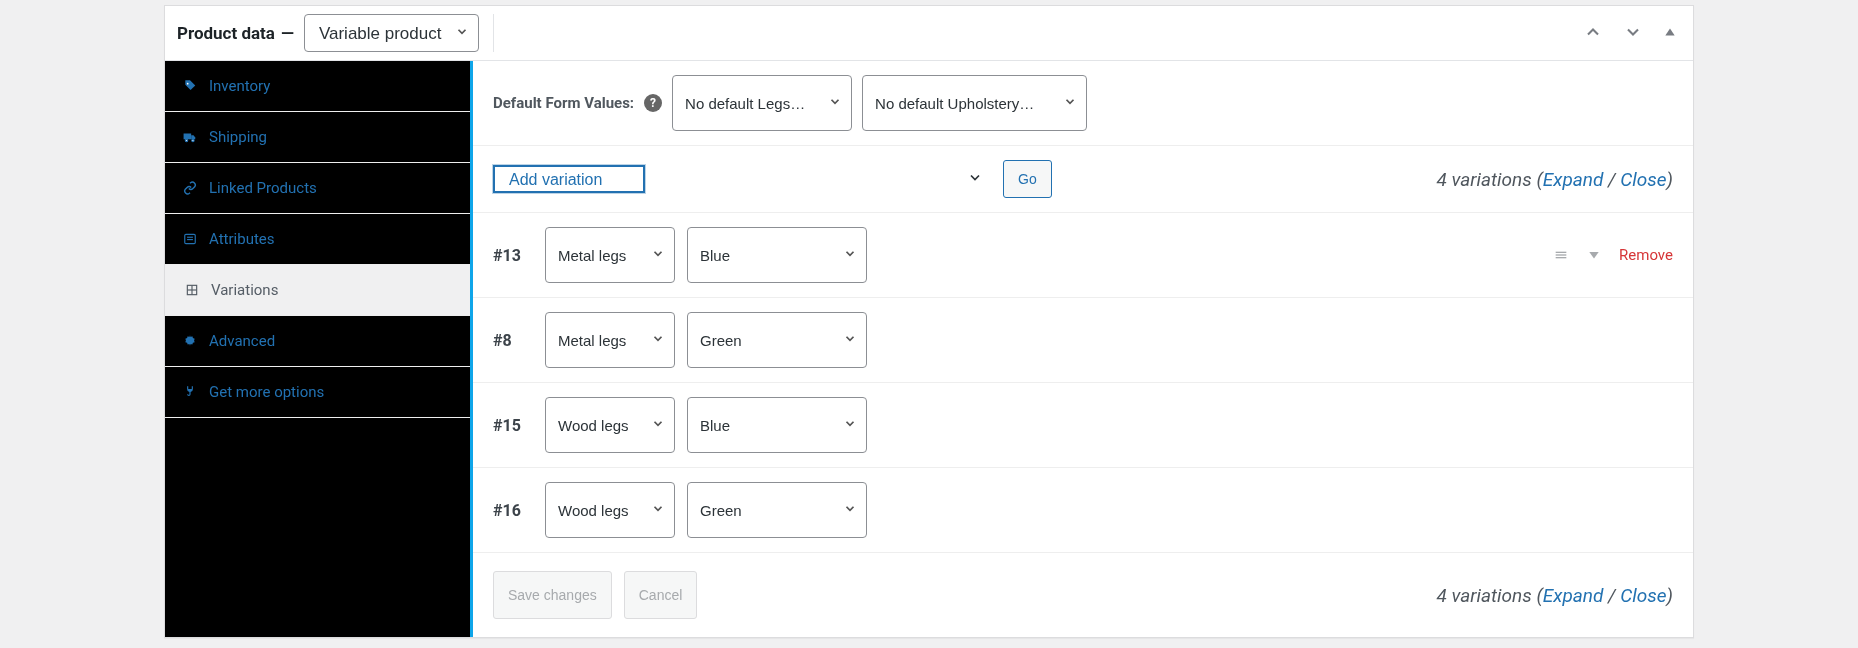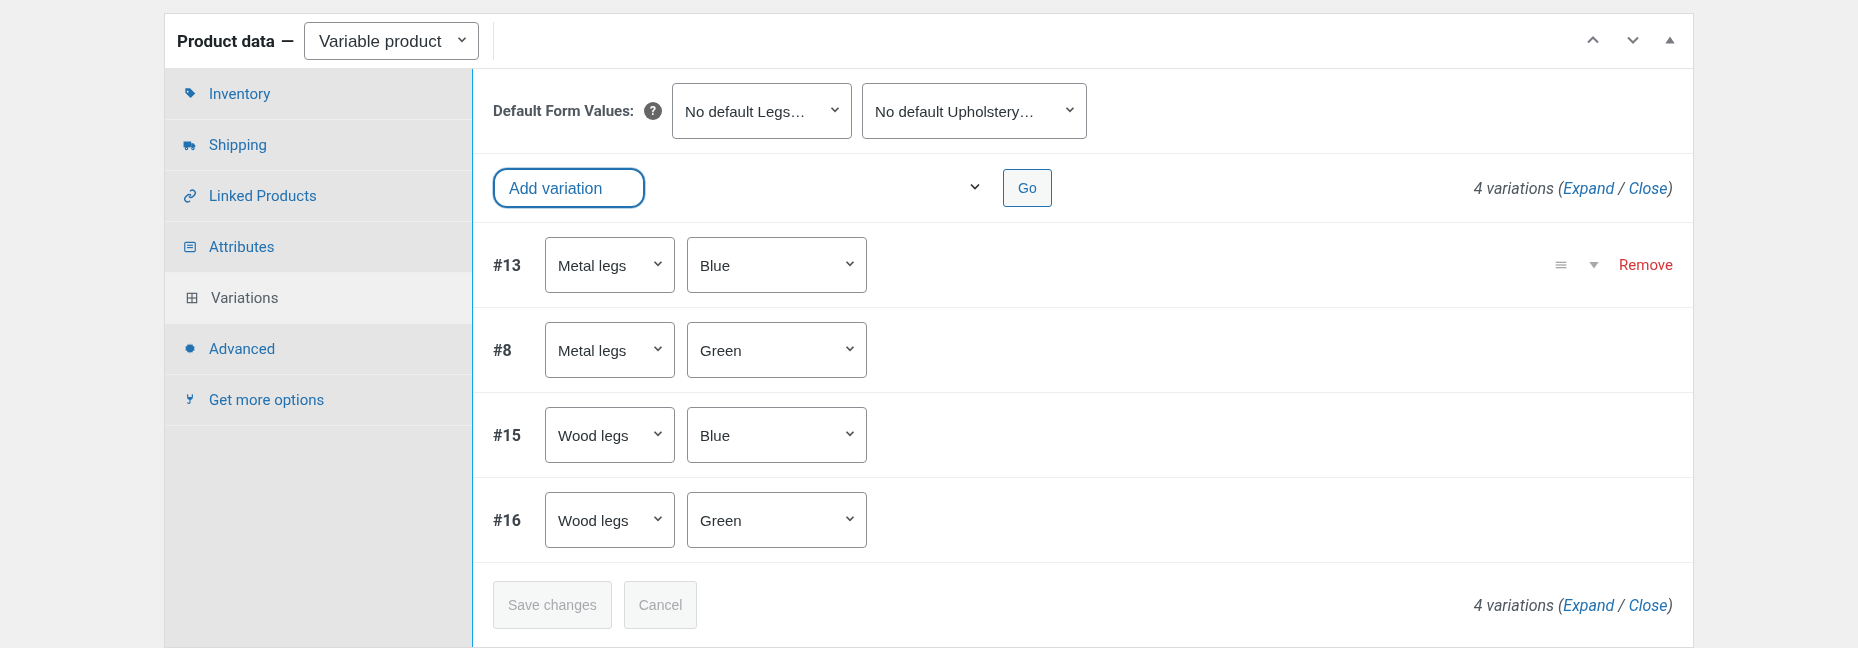--- a/index.html
+++ b/index.html
@@ -8,21 +8,21 @@
     background: #f0f0f1;
     font-family: -apple-system, BlinkMacSystemFont, "Segoe UI", Roboto, Helvetica, Arial, sans-serif;
     font-size: 14px;
     color: #3c434a;
     padding: 5px 10px 40px 10px;
   }
   .panel {
     background: #fff;
     border: 1px solid #dcdcde;
     box-shadow: 0 1px 1px rgba(0,0,0,0.04);
-    margin: 8px auto;
+    margin: 0 auto;
     width: 1530px;
   }
   .header {
     display: flex;
     align-items: center;
     padding: 8px 12px;
     border-bottom: 1px solid #e2e4e7;
   }
   .header-title {
     font-weight: 700;
@@ -67,22 +67,22 @@
   }
 
   .body {
     display: flex;
   }
 
   
   .tabs {
     width: 308px;
     flex: 0 0 308px;
-    background: #e5e5e5;
-    border-right: 1px solid #0ea5e9;
+    background: #000000;
+    border-right: 3px solid #0ea5e9;
   }
   .tab {
     display: flex;
     align-items: center;
     gap: 10px;
     padding: 16px 18px;
     border-bottom: 1px solid #eee;
     color: #2271b1;
     cursor: pointer;
     font-size: 15px;
@@ -135,23 +135,23 @@
 
   .add-variation-row {
     padding: 14px 20px;
     border-bottom: 1px solid #eee;
     display:flex;
     align-items:center;
     gap: 10px;
   }
   .add-variation-select {
     flex: 0 0 500px;
-    height: 40px;
+    height: 28px;
     border: 2px solid #2271b1;
-    border-radius: 14px;
+    border-radius: 0;
     background:#fff;
     color:#2271b1;
     font-size: 16px;
     padding: 0 40px 0 14px;
     appearance:none;
     outline: 1px solid rgba(34,113,177,0.3);
     outline-offset: 0;
   }
   .go-btn {
     height: 38px;
@@ -160,21 +160,21 @@
     background:#f6f7f7;
     color:#2271b1;
     border-radius: 3px;
     font-size:14px;
     cursor:pointer;
   }
   .variations-meta {
     margin-left:auto;
     color:#50575e;
     font-style: italic;
-    font-size:16px;
+    font-size:19px;
   }
   .variations-meta .link { color:#2271b1; cursor:pointer; font-style: italic;}
   .variations-meta .paren { color:#50575e; }
   .variations-meta .slash { color:#50575e; }
 
   .var-row {
     padding: 14px 20px;
     border-bottom: 1px solid #eee;
     display:flex;
     align-items:center;

